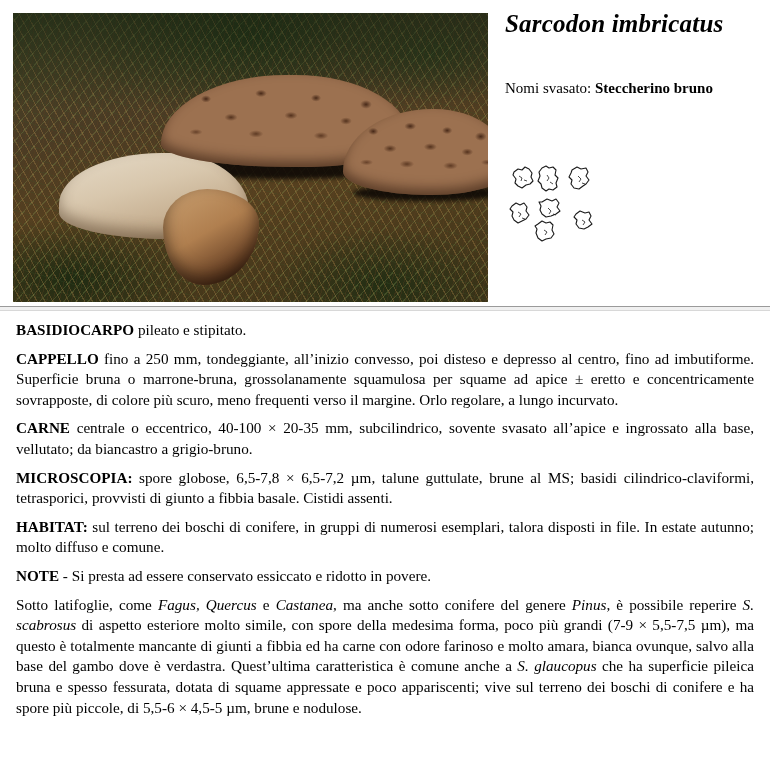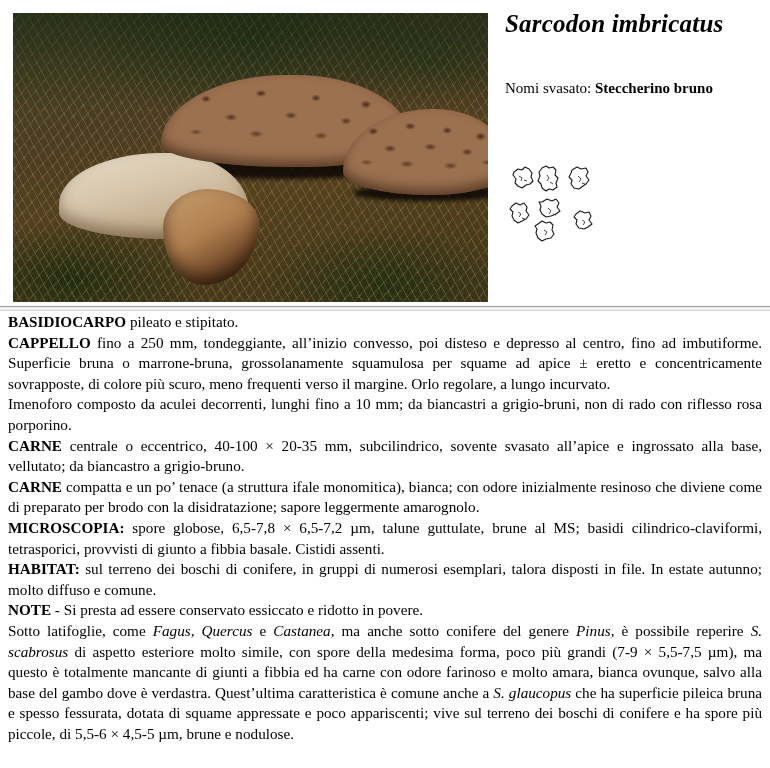--- a/index.html
+++ b/index.html
@@ -170,21 +170,21 @@
   
   #body-text {
     position: absolute;
     left: 8px;
     top: 312px;
     width: 754px;
     font-size: 15.2px;
     line-height: 20.6px;
   }
   #body-text p {
-    margin: 0;
+    margin: 8px;
     text-align: justify;
     text-justify: inter-word;
   }
   #body-text p.nojust { text-align: left; }
   .term { font-weight: bold; }
   .taxon { font-style: italic; }
 </style>
 </head>
 <body>
 
@@ -251,22 +251,20 @@
       </g>
     </svg>
 
   </div>
 
   <div id="divider"></div>
 
   <div id="body-text">
       <p class="nojust"><span class="term">BASIDIOCARPO</span> pileato e stipitato.</p>
       <p><span class="term">CAPPELLO</span> fino a 250 mm, tondeggiante, all’inizio convesso, poi disteso e depresso al centro, fino ad imbutiforme. Superficie bruna o marrone-bruna, grossolanamente squamulosa per squame ad apice ± eretto e concentricamente sovrapposte, di colore più scuro, meno frequenti verso il margine. Orlo regolare, a lungo incurvato.</p>
-      <p>Imenoforo composto da aculei decorrenti, lunghi fino a 10 mm; da biancastri a grigio-bruni, non di rado con riflesso rosa porporino.</p>
       <p><span class="term">CARNE</span> centrale o eccentrico, 40-100 × 20-35 mm, subcilindrico, sovente svasato all’apice e ingrossato alla base, vellutato; da biancastro a grigio-bruno.</p>
-      <p><span class="term">CARNE</span> compatta e un po’ tenace (a struttura ifale monomitica), bianca; con odore inizialmente resinoso che diviene come di preparato per brodo con la disidratazione; sapore leggermente amarognolo.</p>
       <p><span class="term">MICROSCOPIA:</span> spore globose, 6,5-7,8 × 6,5-7,2 µm, talune guttulate, brune al MS; basidi cilindrico-claviformi, tetrasporici, provvisti di giunto a fibbia basale. Cistidi assenti.</p>
       <p><span class="term">HABITAT:</span> sul terreno dei boschi di conifere, in gruppi di numerosi esemplari, talora disposti in file. In estate autunno; molto diffuso e comune.</p>
       <p class="nojust"><span class="term">NOTE</span> - Si presta ad essere conservato essiccato e ridotto in povere.</p>
       <p>Sotto latifoglie, come <span class="taxon">Fagus, Quercus</span> e <span class="taxon">Castanea</span>, ma anche sotto conifere del genere <span class="taxon">Pinus</span>, è possibile reperire <span class="taxon">S. scabrosus</span> di aspetto esteriore molto simile, con spore della medesima forma, poco più grandi (7-9 × 5,5-7,5 µm), ma questo è totalmente mancante di giunti a fibbia ed ha carne con odore farinoso e molto amara, bianca ovunque, salvo alla base del gambo dove è verdastra. Quest’ultima caratteristica è comune anche a <span class="taxon">S. glaucopus</span> che ha superficie pileica bruna e spesso fessurata, dotata di squame appressate e poco appariscenti; vive sul terreno dei boschi di conifere e ha spore più piccole, di 5,5-6 × 4,5-5 µm, brune e nodulose.</p>
     </div>
 
 </div>
 
 </body></html>

